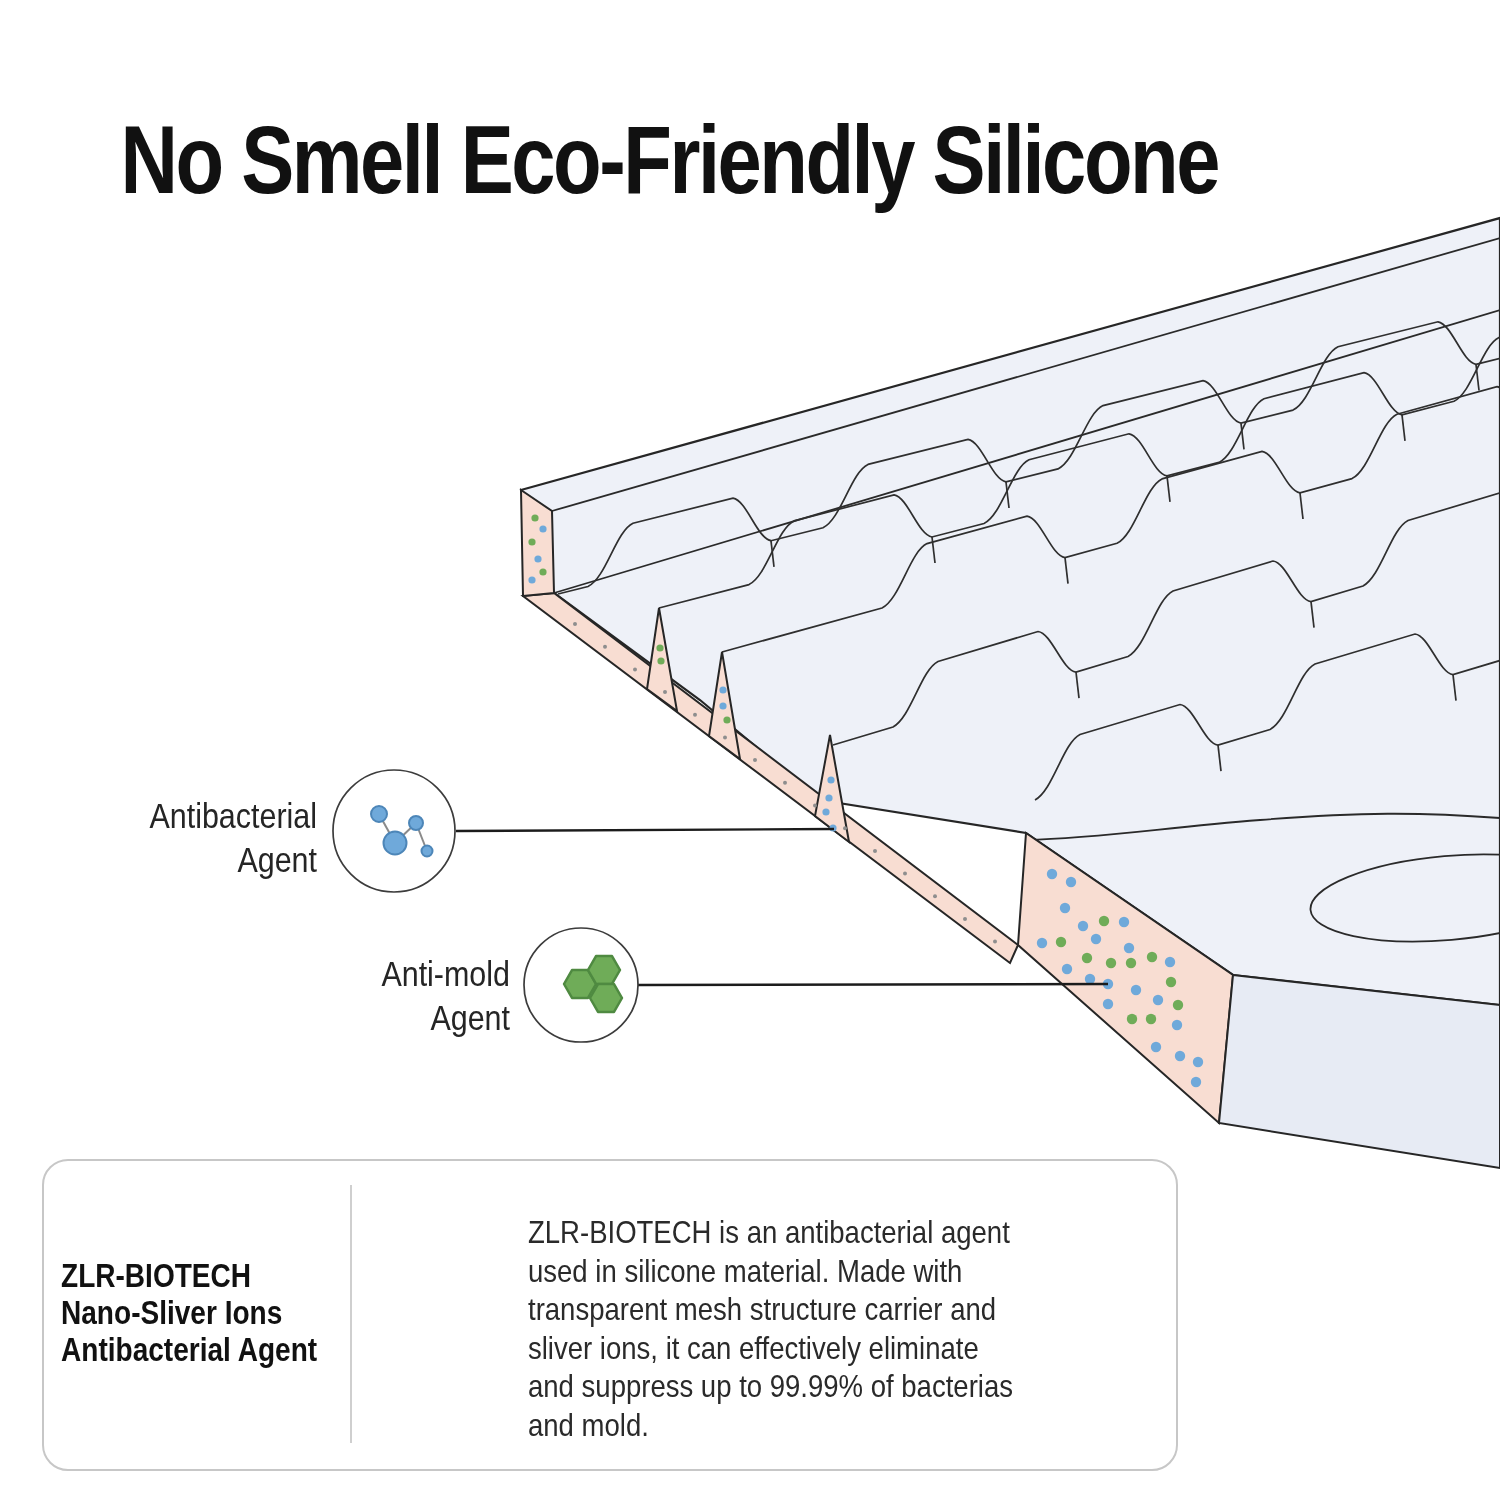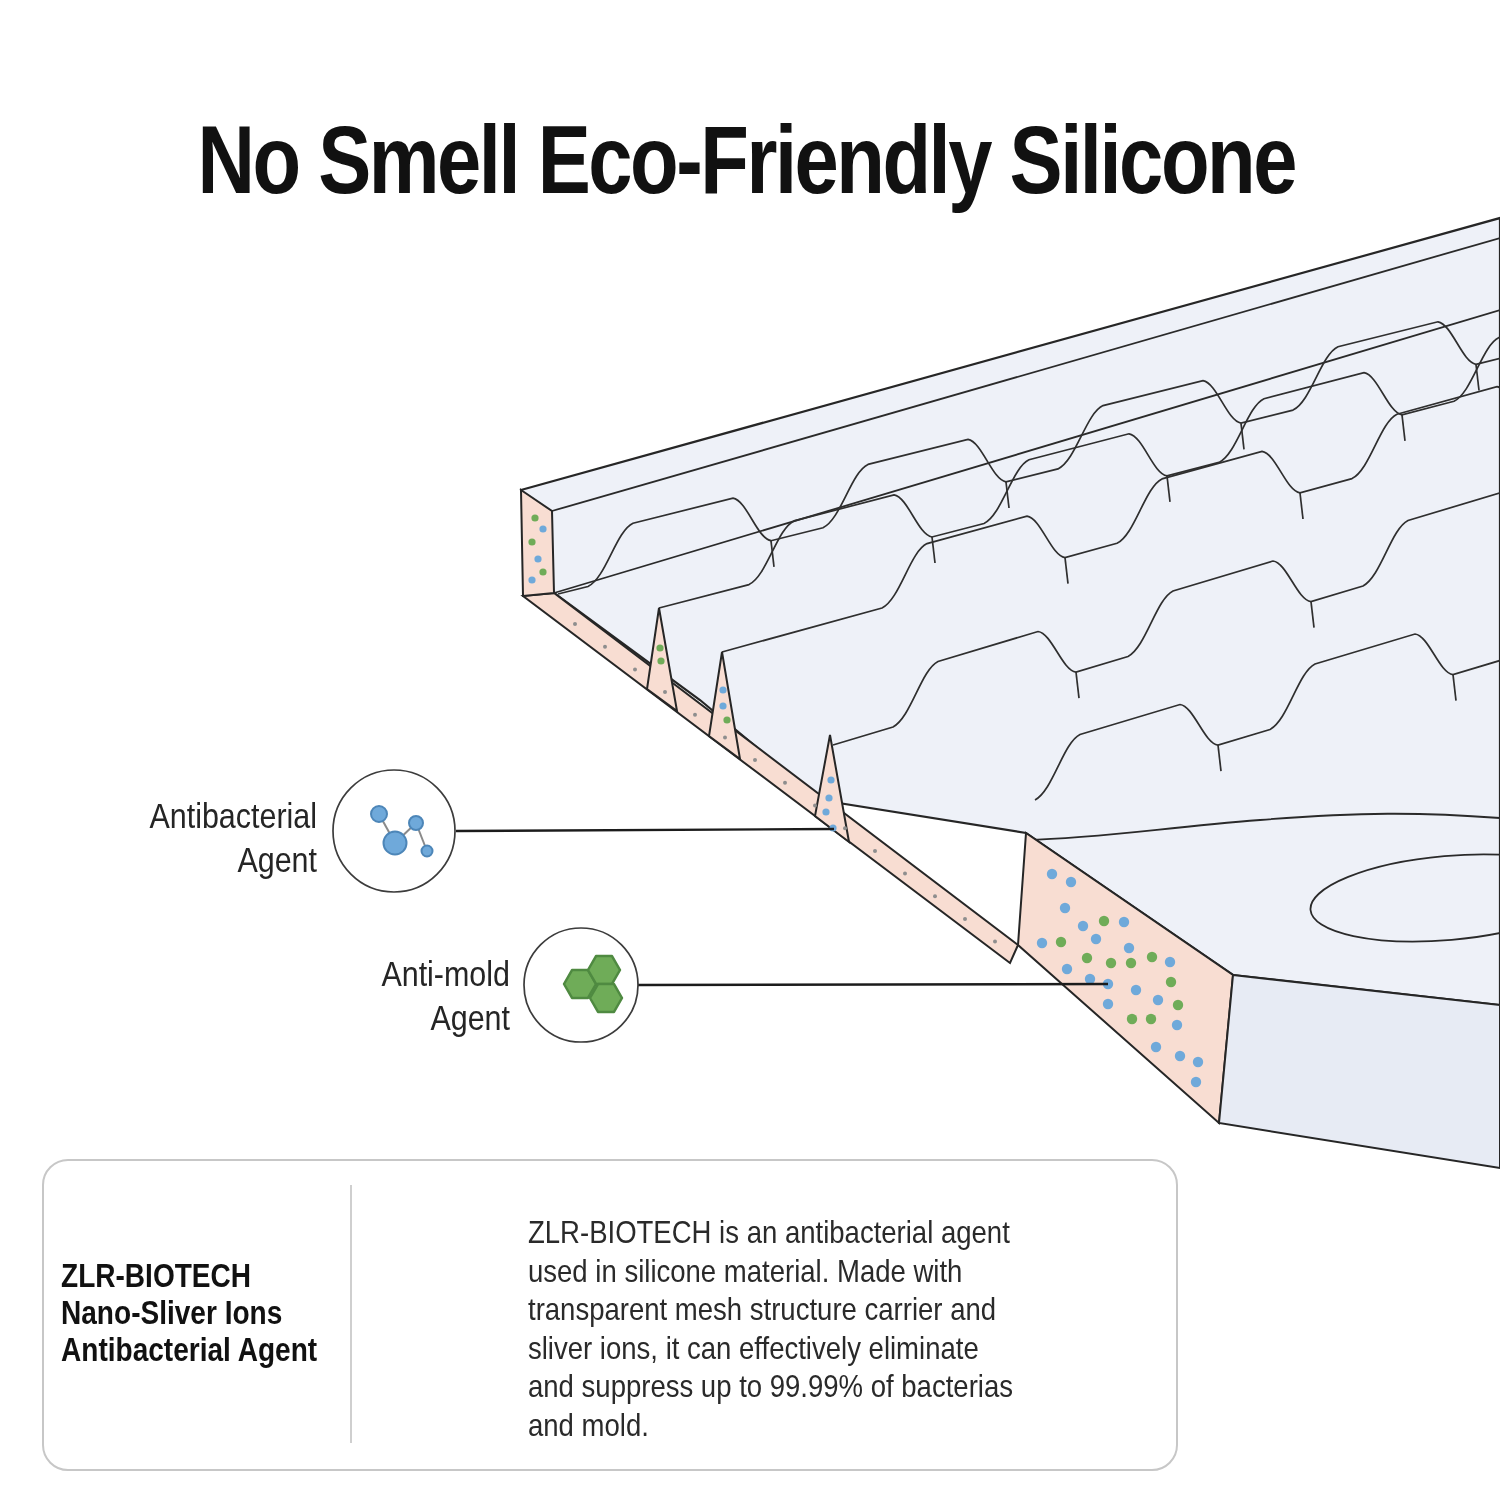--- a/index.html
+++ b/index.html
@@ -1,18 +1,18 @@
 <!DOCTYPE html>
 <html style="--agent-blue: #6fa9da; --agent-green: #6fac58; --silicone-pink: #f8ddd2; --surface-tint: #eef1f8;"><head>
 <meta charset="utf-8">
 <style>
   html,body{margin:0;padding:0;background:#ffffff;}
   #canvas{position:relative;width:1500px;height:1500px;background:#fff;overflow:hidden;
           font-family:"Liberation Sans","DejaVu Sans",sans-serif;color:#1f1f1f;}
-  #page-title{position:absolute;left:0;right:8px;top:104px;text-align:center;white-space:nowrap;}
+  #page-title{position:absolute;left:0;right:8px;top:104px;white-space:nowrap;}
   #page-title span{display:inline-block;font-size:97px;font-weight:800;letter-spacing:-3px;
           color:#111;transform:scaleX(.82);transform-origin:center top;}
   .callout-label{position:absolute;text-align:right;font-size:35px;line-height:44px;
           color:#252525;transform:scaleX(.87);transform-origin:right top;}
   #label-antibacterial{right:1183px;top:794px;width:300px;}
   #label-antimold{right:990px;top:952px;width:300px;}
   #illustration{position:absolute;left:0;top:0;}
   #info-box{position:absolute;left:42px;top:1159px;width:1132px;height:308px;background:#fff;
           border:2px solid #c7c7c7;border-radius:26px;}
   #info-divider{position:absolute;left:306px;top:24px;bottom:26px;width:2px;background:#cfcfcf;}

